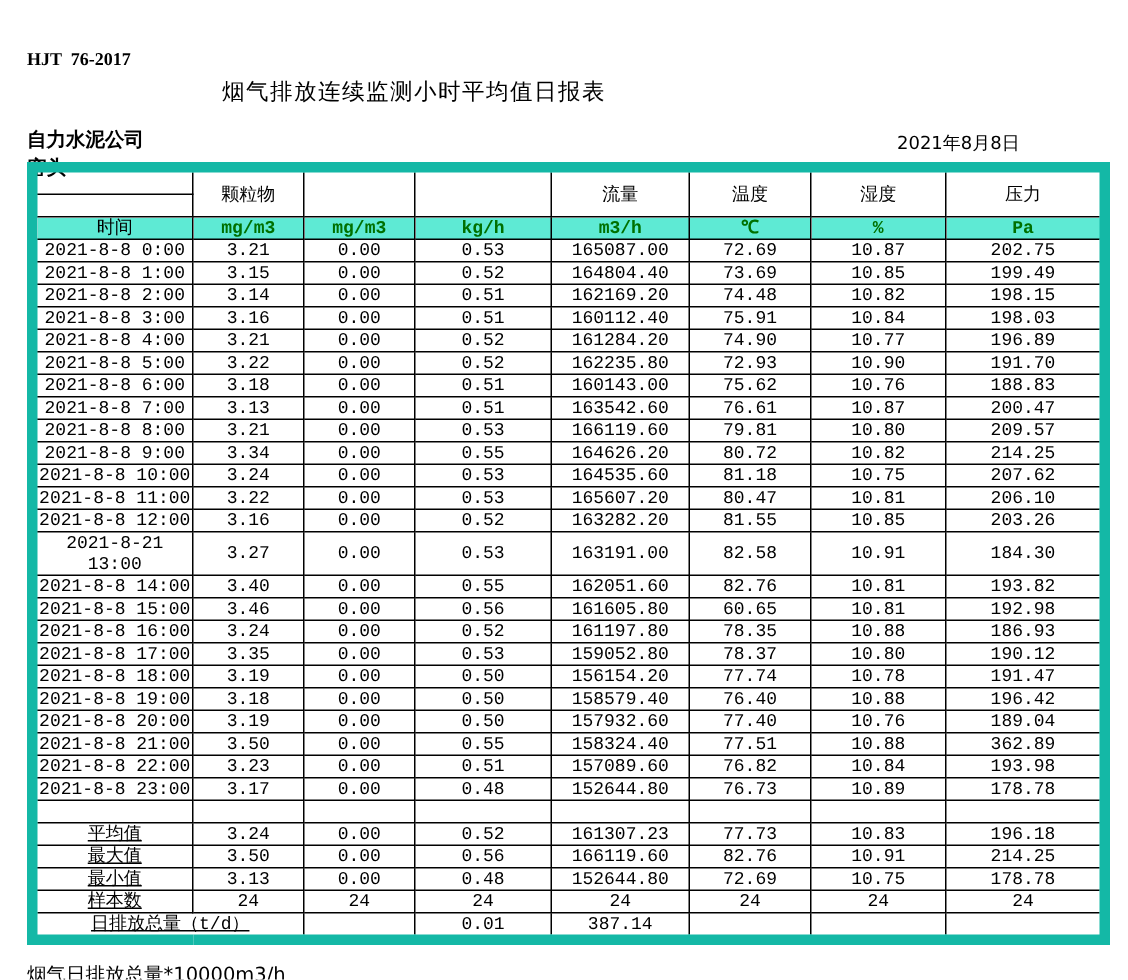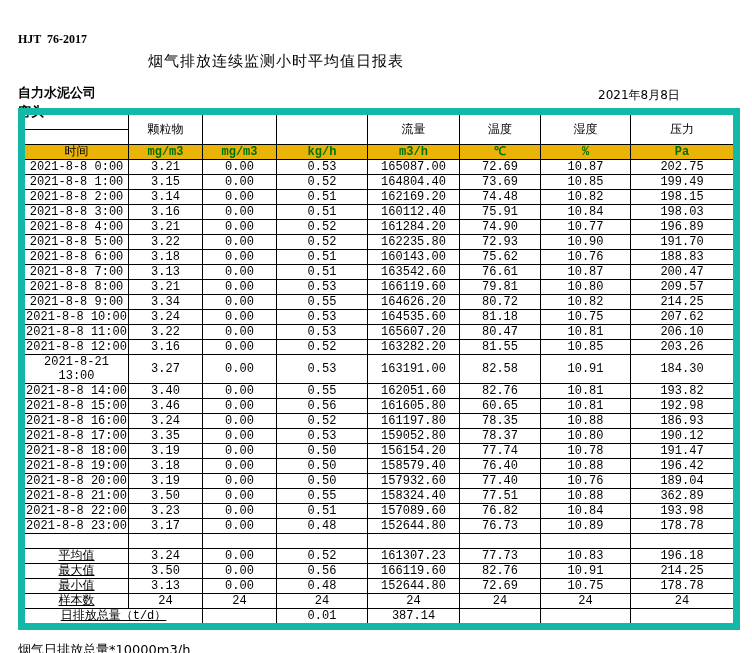--- a/index.html
+++ b/index.html
@@ -63,21 +63,21 @@
       <td rowspan="2"></td>
       <td rowspan="2"></td>
       <td rowspan="2">流量</td>
       <td rowspan="2">温度</td>
       <td rowspan="2">湿度</td>
       <td rowspan="2">压力</td>
     </tr>
     <tr class="grp">
       <td></td>
     </tr>
-    <tr class="units" style="background:#eab308">
+    <tr class="units" style="background:#5eead4">
       <td class="time-hdr">时间</td>
       <td style="color:#007000">mg/m3</td>
       <td style="color:#007000">mg/m3</td>
       <td style="color:#007000">kg/h</td>
       <td style="color:#007000">m3/h</td>
       <td style="color:#007000">℃</td>
       <td style="color:#007000">%</td>
       <td style="color:#007000">Pa</td>
     </tr>
   <tr>

